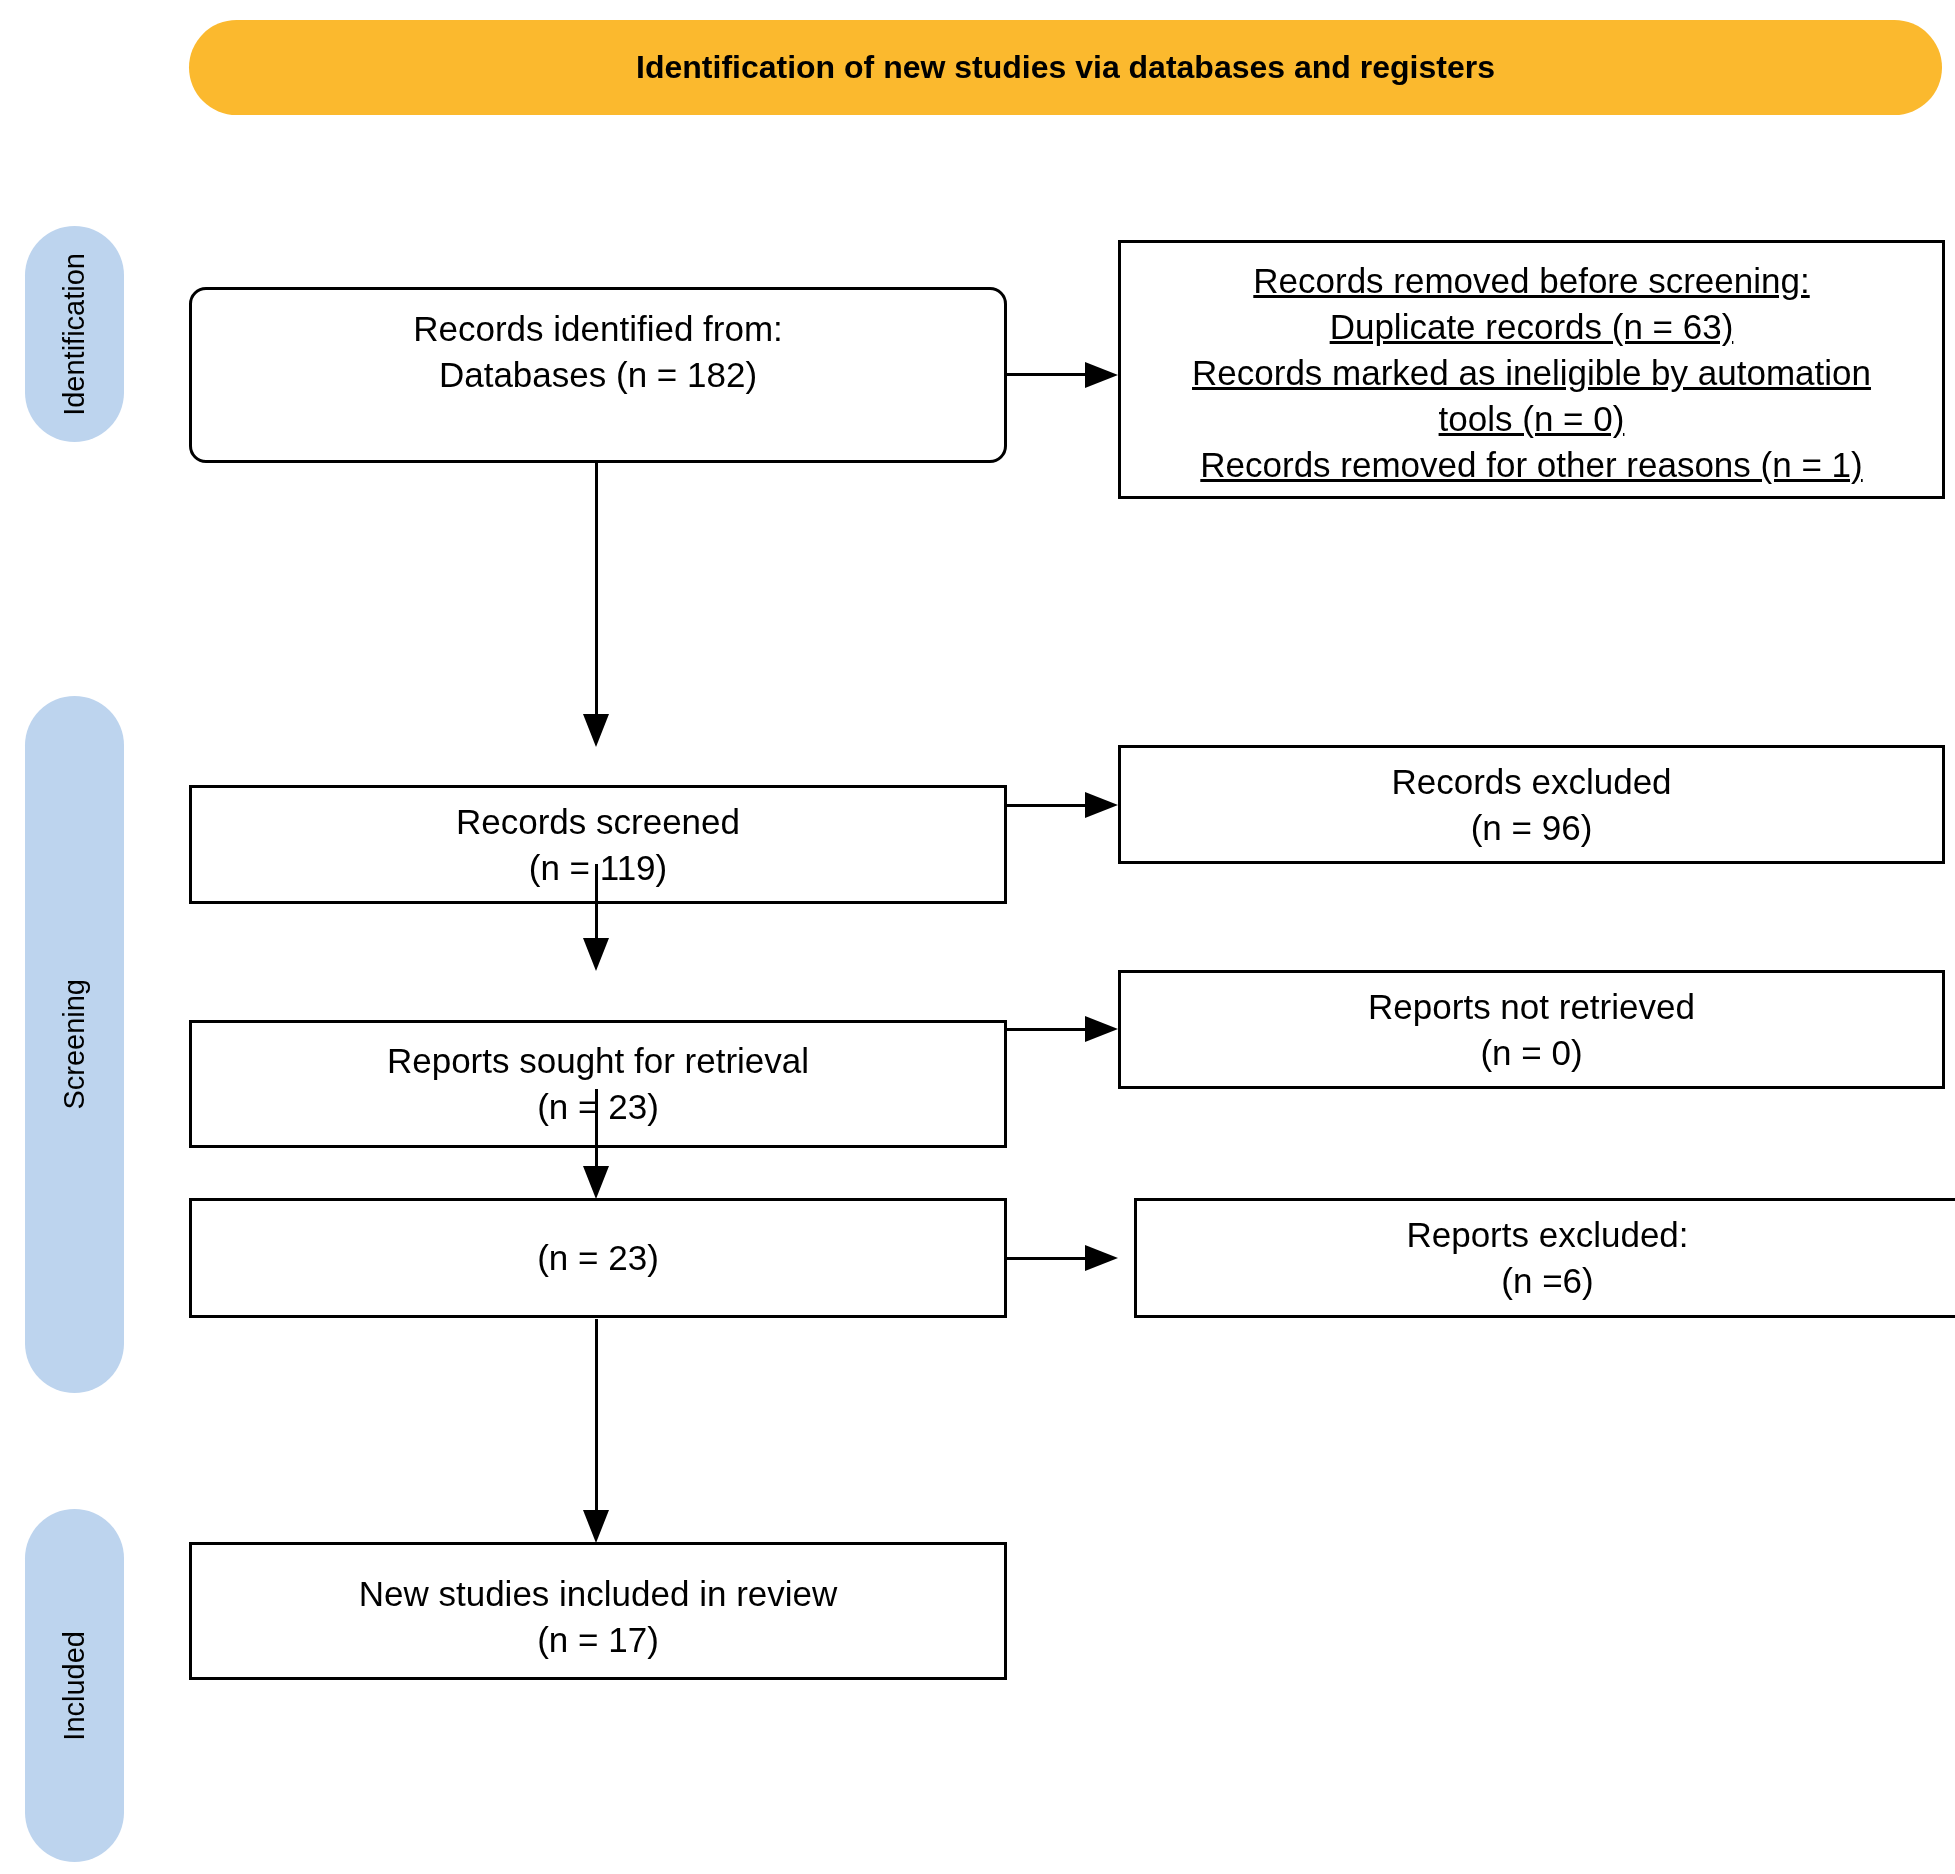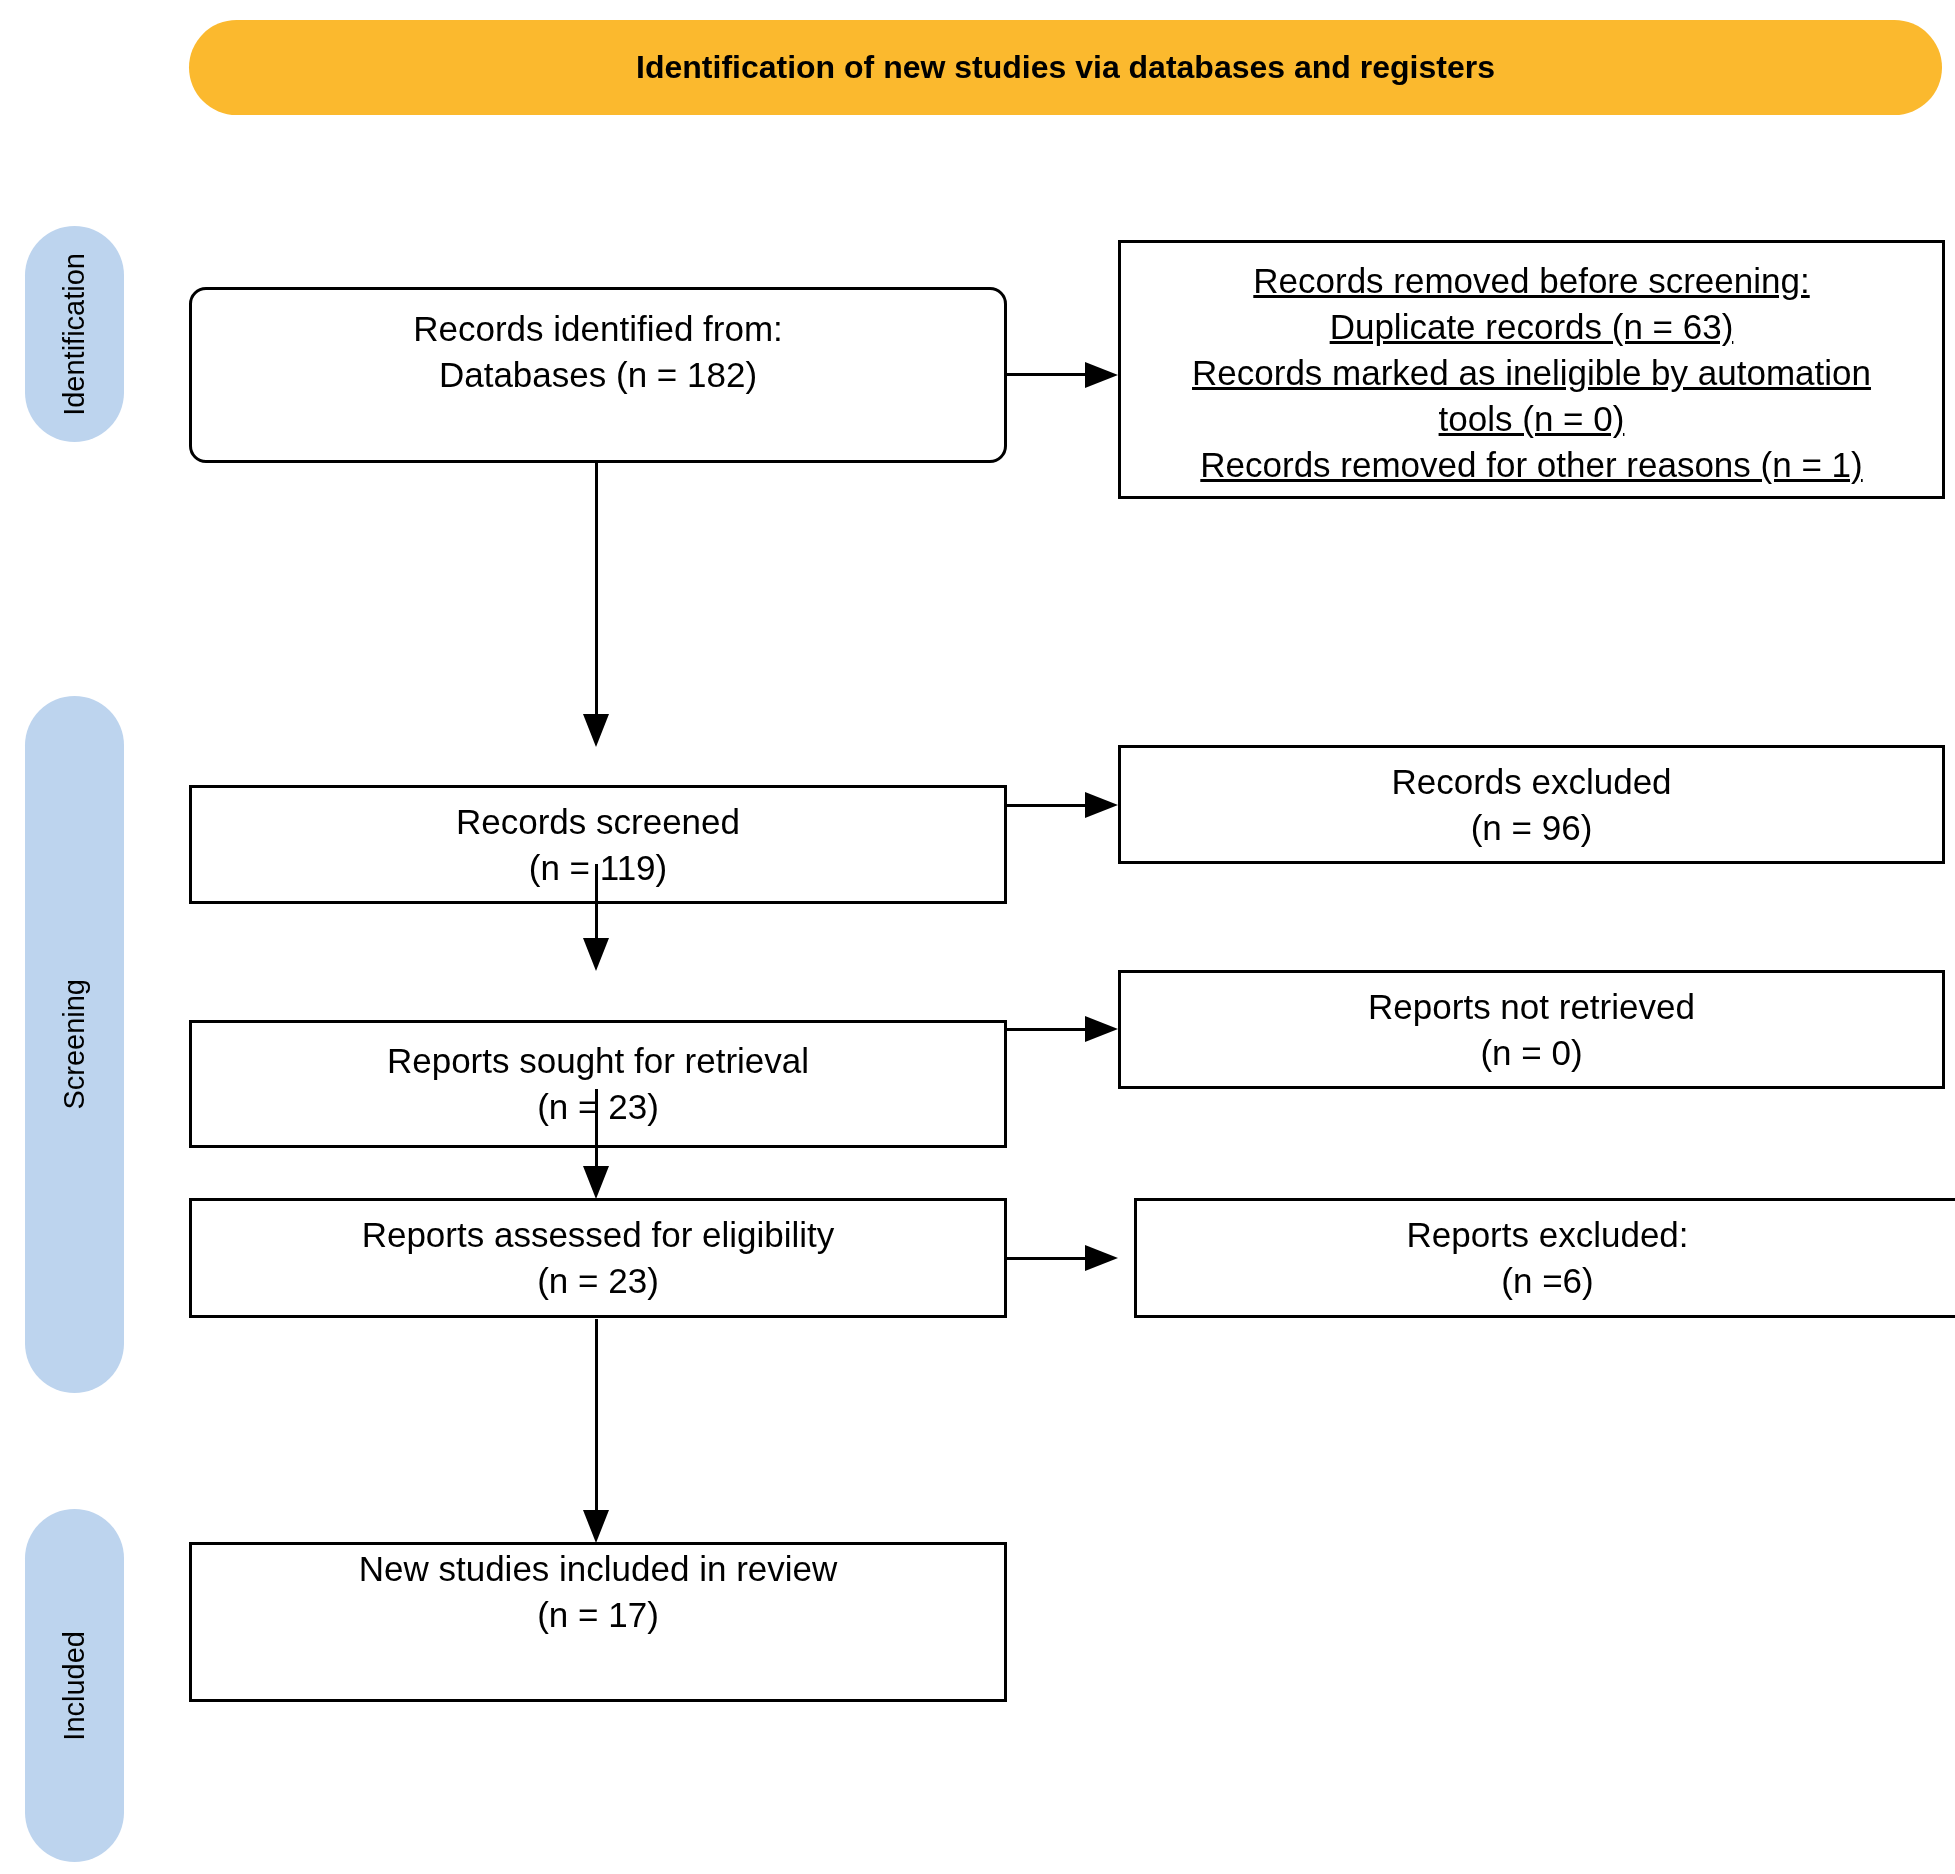--- a/index.html
+++ b/index.html
@@ -65,21 +65,21 @@
   .v-top { display: block; }
 
   .box-identified { top: 287px;  height: 176px; padding-top: 16px; border-radius: 17px; }
   .box-removed    { top: 240px;  height: 259px; padding-top: 15px; text-decoration: underline; }
   .box-screened   { top: 745px; height: 119px; margin-top: 40px; }
   .box-rec-excl   { top: 745px; height: 119px; }
   .box-sought     { top: 1020px; height: 128px; }
   .box-notretr    { top: 970px; height: 119px; }
   .box-assessed   { top: 1198px; height: 120px; }
   .box-rep-excl   { top: 1198px; height: 120px; margin-left: 16px; }
-  .box-included   { top: 1542px; height: 160px; padding-top: 1px; }
+  .box-included   { top: 1542px; height: 138px; padding-top: 26px; }
 
   
   .vline { position: absolute; left: 595px; width: 3.2px; background: var(--box-border); }
   .vline-1 { top: 463px;  height: 252px; }
   .vline-2 { top: 864px; height: 74px; }
   .vline-3 { top: 1089px; height: 78px; }
   .vline-4 { top: 1319px; height: 192px; }
   .vhead {
     position: absolute; left: 583px;
     width: 0; height: 0;
@@ -152,21 +152,20 @@
   <div class="box col-left v-center box-sought">
     <span class="line">Reports sought for retrieval</span>
     <span class="line">(n = 23)</span>
   </div>
   <div class="box col-right v-center box-notretr">
     <span class="line">Reports not retrieved</span>
     <span class="line">(n = 0)</span>
   </div>
 
   <div class="box col-left v-center box-assessed">
-    <span class="line">Reports assessed for eligibility</span>
     <span class="line">(n = 23)</span>
   </div>
   <div class="box col-right v-center box-rep-excl">
     <span class="line">Reports excluded:</span>
     <span class="line">(n =6)</span>
   </div>
 
   <div class="box col-left v-top box-included">
     <span class="line">New studies included in review</span>
     <span class="line">(n = 17)</span>

